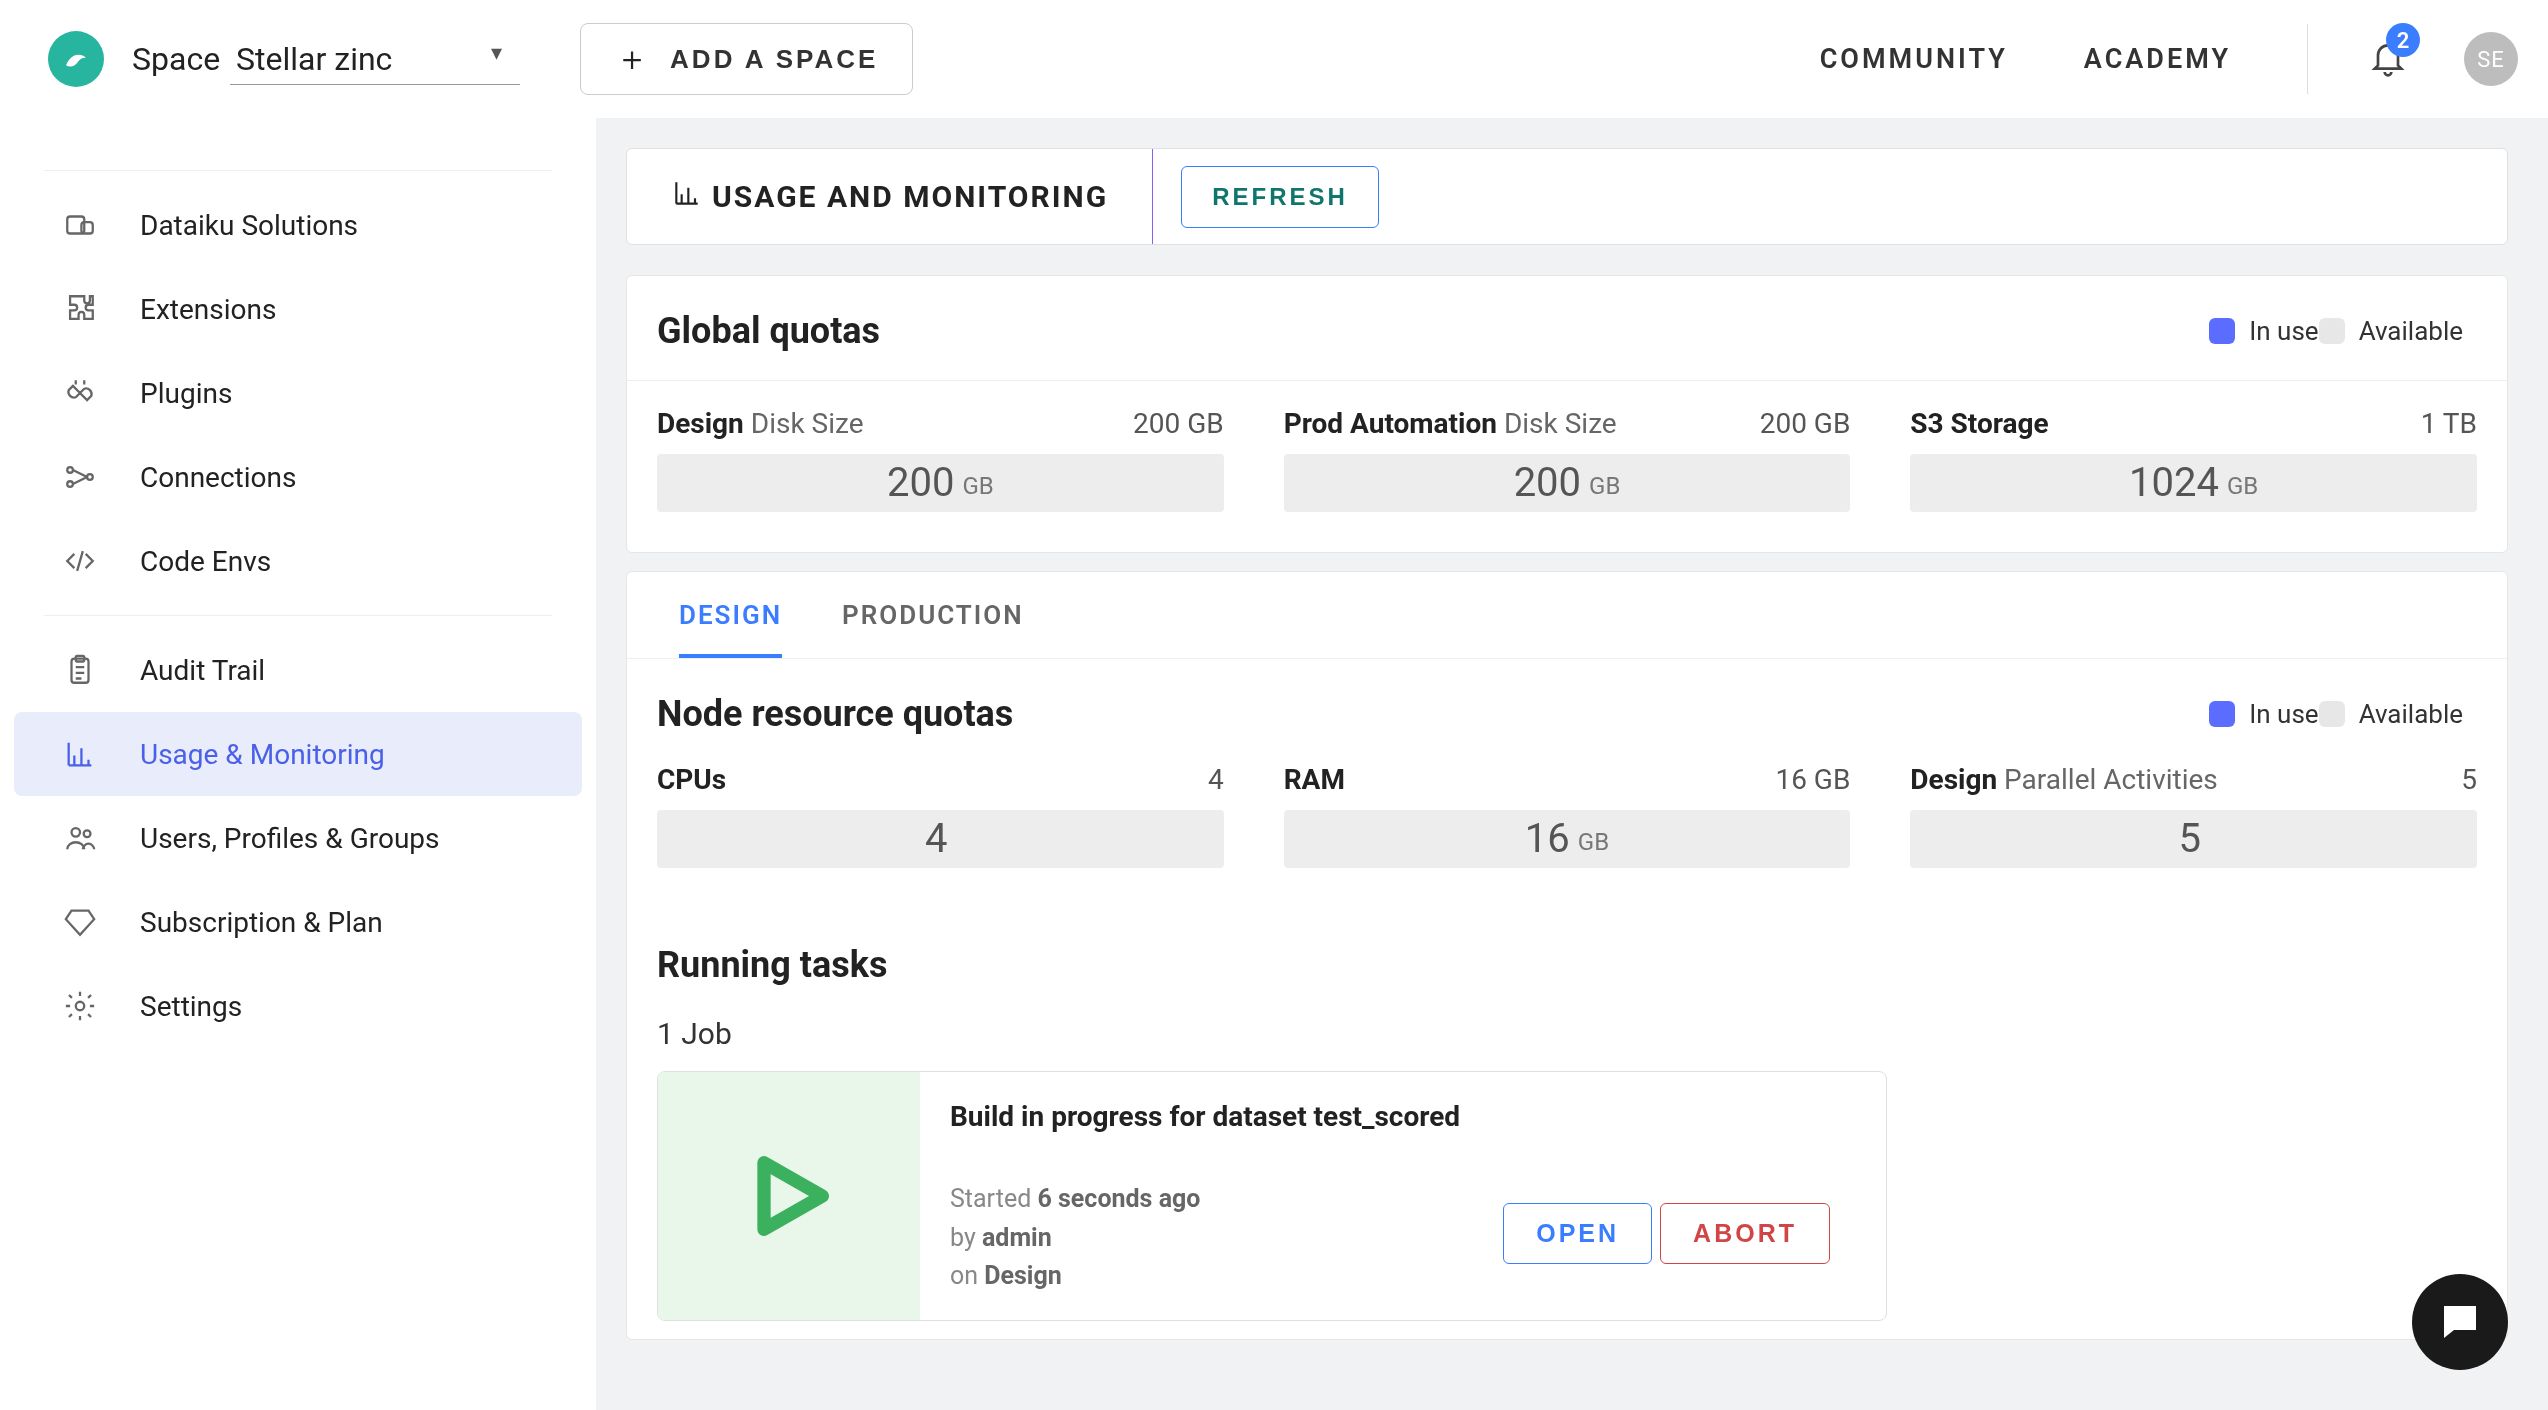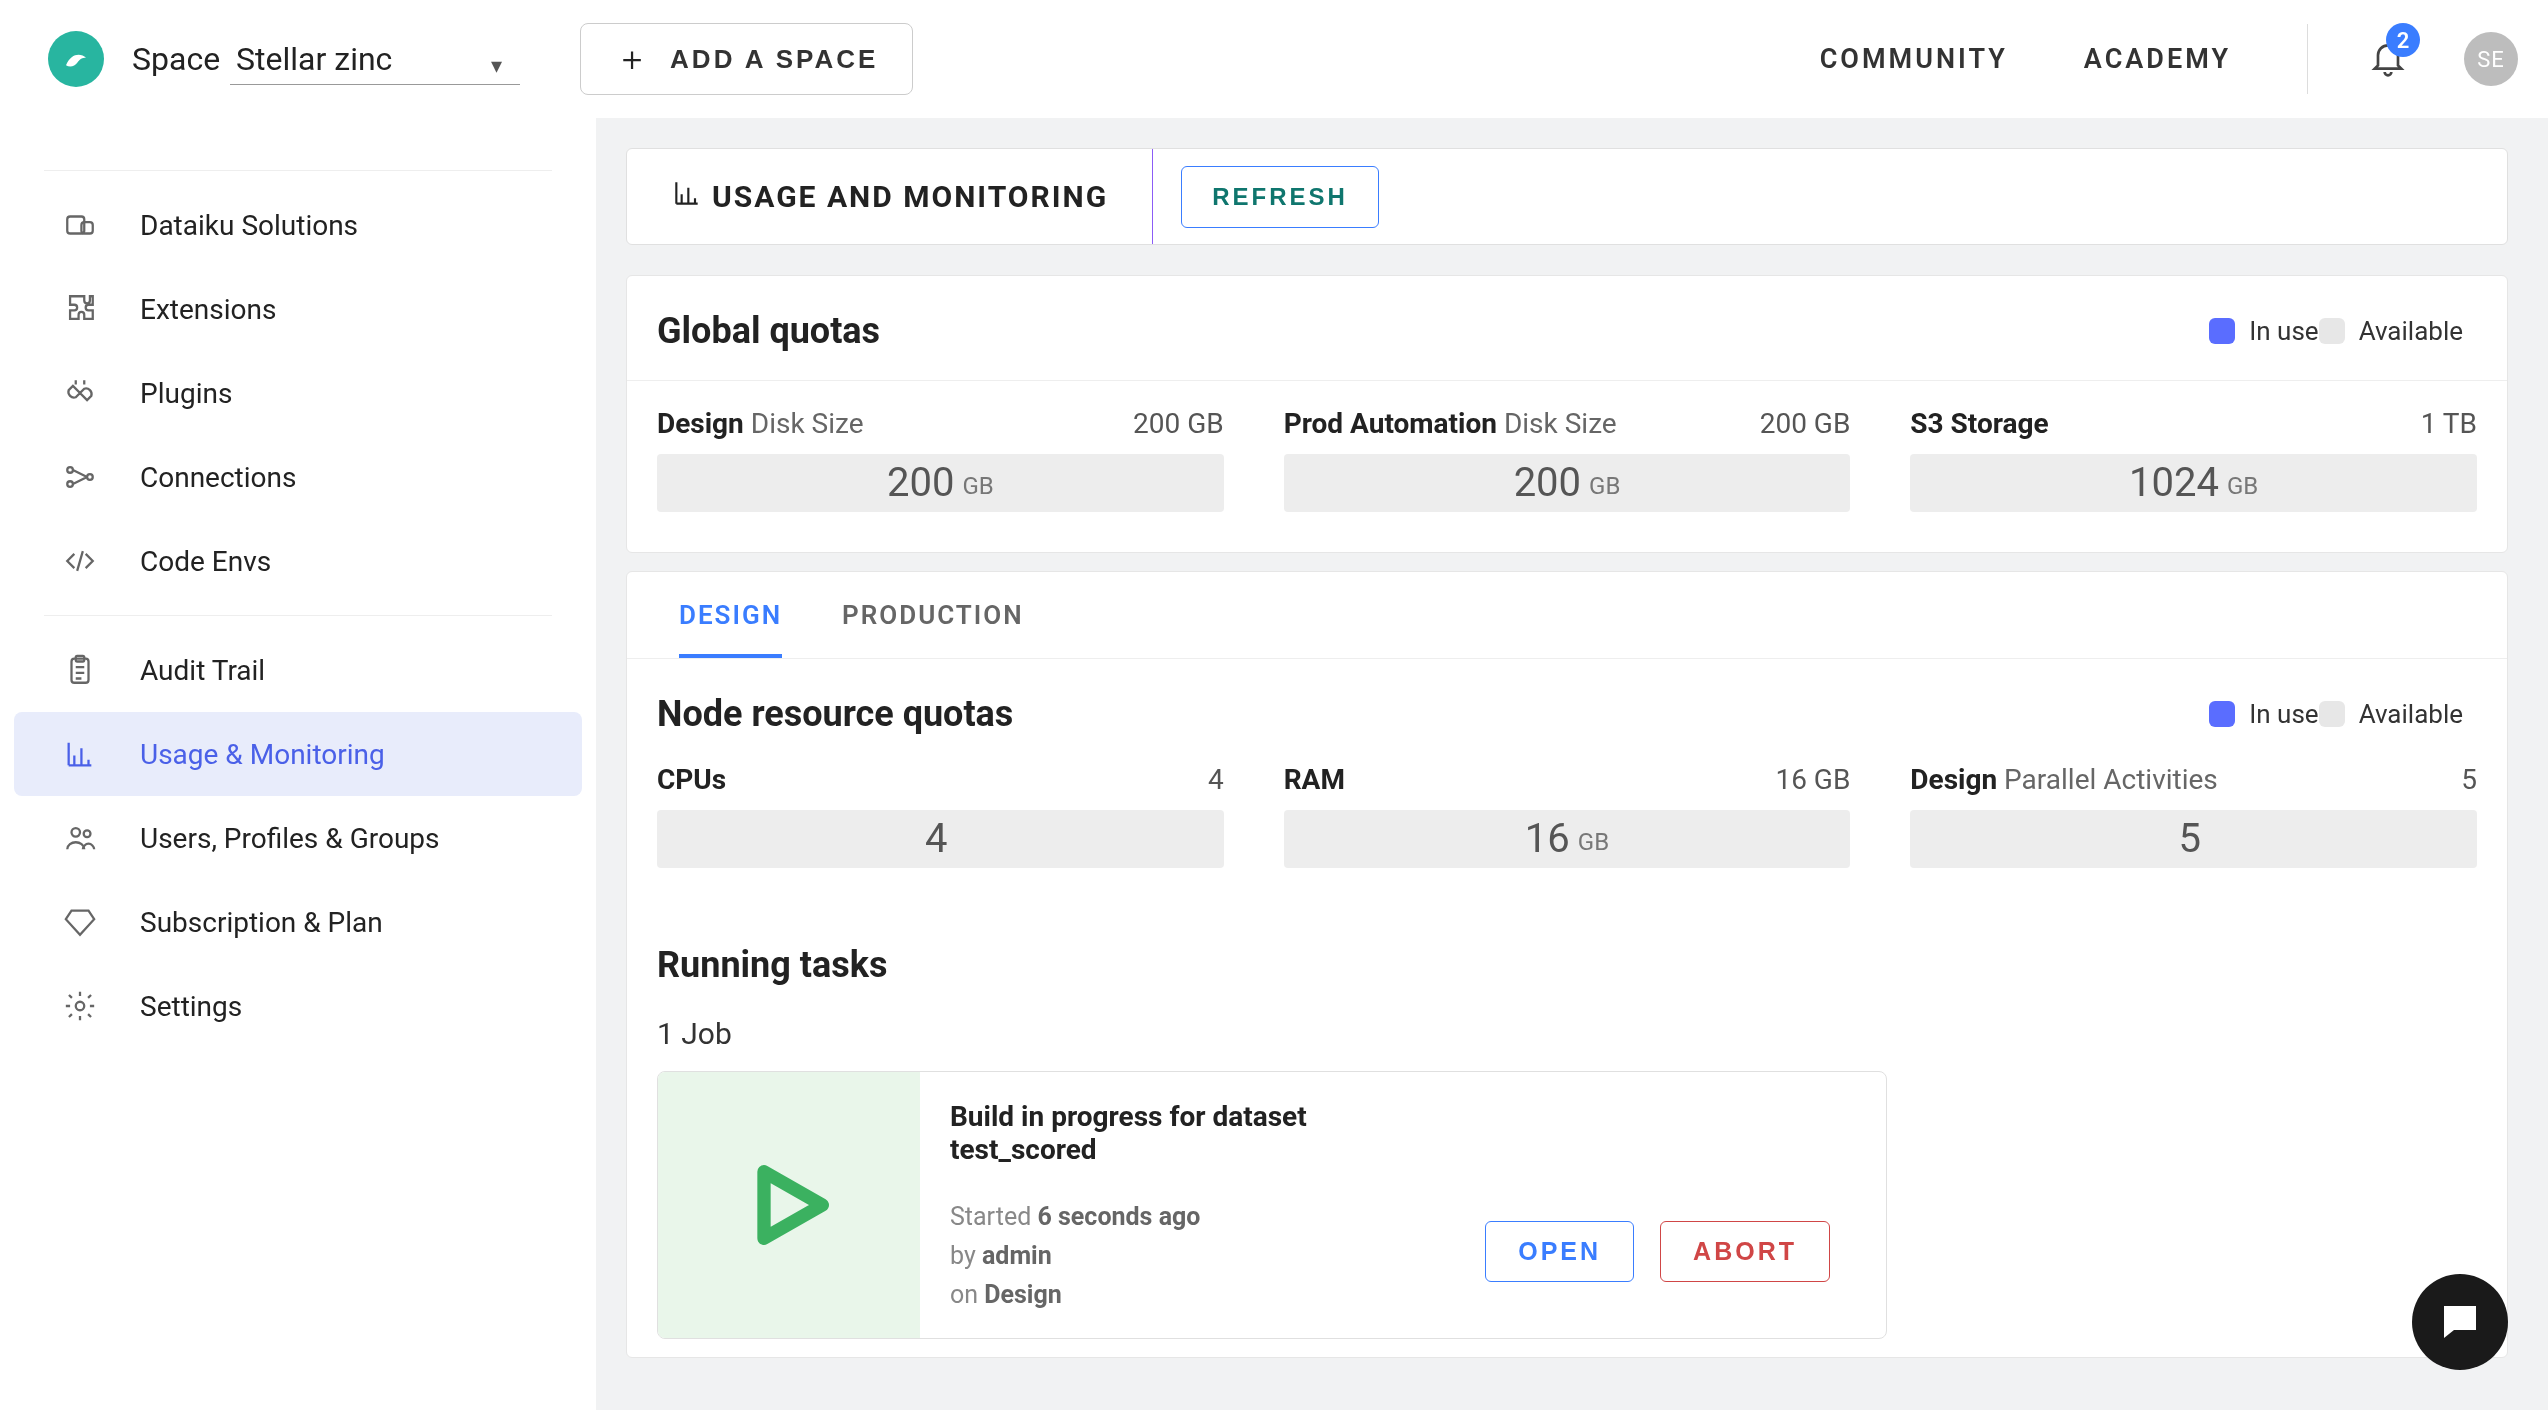--- a/index.html
+++ b/index.html
@@ -4,21 +4,21 @@
 <style>
   * { box-sizing: border-box; margin: 0; padding: 0; }
   html, body { width: 2548px; height: 1410px; font-family: -apple-system, BlinkMacSystemFont, "Segoe UI", Roboto, "Helvetica Neue", Arial, sans-serif; color: #222; }
   body { display: flex; flex-direction: column; background: #fff; }
 
   
   .topbar { height: 118px; display: flex; align-items: center; padding: 0 30px 0 48px; border-bottom: 0; }
   .brand-logo { width: 56px; height: 56px; border-radius: 50%; background: #28b5a0; display:flex; align-items:center; justify-content:center; }
   .brand-logo svg { width: 30px; height: 30px; fill:#fff; }
   .space-label { font-size: 32px; color:#222; margin-left: 28px; margin-right: 10px; }
-  .space-dropdown { display:flex; align-items:flex-end; border-bottom: 1px solid #999; padding: 6px 18px 6px 6px; min-width: 290px; justify-content: space-between; }
+  .space-dropdown { display:flex; align-items:flex-start; border-bottom: 1px solid #999; padding: 6px 18px 6px 6px; min-width: 290px; justify-content: space-between; }
   .space-dropdown .val { font-size: 32px; color:#222; }
   .space-dropdown .caret { font-size:22px; color:#555; }
   .add-space-btn { margin-left: 60px; height: 72px; border:1px solid #ccc; border-radius:8px; background:#fff; display:flex; align-items:center; gap:18px; padding: 0 34px; font-size:26px; letter-spacing:3px; font-weight:600; color:#333; cursor:pointer; }
   .add-space-btn .plus { font-size:34px; font-weight:400; color:#222; }
   .topbar-spacer { flex:1; }
   .nav-link { font-size:27px; letter-spacing:3px; font-weight:600; color:#333; margin: 0 38px; cursor:pointer; }
   .divider-v { width:1px; height:70px; background:#ddd; margin: 0 28px 0 38px; }
   .bell-wrap { position:relative; margin: 0 32px; cursor:pointer; }
   .bell-wrap svg { width:40px; height:40px; stroke:#444; fill:none; stroke-width:1.6; }
   .badge { position:absolute; top:-14px; right:-12px; background:#3a7dff; color:#fff; min-width:34px; height:34px; border-radius:17px; display:flex; align-items:center; justify-content:center; font-size:22px; font-weight:600; }
@@ -66,21 +66,21 @@
   .running-title { font-size:36px; font-weight:700; padding: 36px 30px 10px 30px; }
   .jobs-count { font-size:30px; color:#333; padding: 20px 30px 10px 30px; }
 
   .task-card { display:flex; border:1px solid #e0e0e0; border-radius:8px; margin: 10px 620px 18px 30px; overflow:hidden; min-height:250px; }
   .task-icon { width:262px; background:#e9f6ea; display:flex; align-items:center; justify-content:center; }
   .task-icon svg { width:100px; height:100px; stroke:#3bb160; fill:none; stroke-width:3.2; stroke-linejoin:round; stroke-linecap:round; }
   .task-body { flex:1; padding: 28px 30px 24px 30px; display:flex; flex-direction:column;gap:32px; }
   .task-title { font-size:28px; font-weight:700; color:#222; }
   .task-meta { margin-top:auto; font-size:25px; color:#888; line-height:1.55; }
   .task-meta .strong { font-weight:700; color:#666; }
-  .task-actions { display:flex; gap:26px; padding: 0 30px 30px 0; align-self:flex-end; }
+  .task-actions { display:flex; gap:8px; padding: 0 30px 30px 0; align-self:flex-end; }
   .task-card .right { display:flex; flex-direction:column; justify-content:flex-end; padding: 0 26px 26px 0; }
   .btn-outline { border-radius:6px; padding:15px 32px; font-size:25px; letter-spacing:3px; font-weight:600; background:#fff; cursor:pointer; }
   .btn-open { color:#3a7dff; border:1px solid #3a7dff; }
   .btn-abort { color:#d04646; border:1px solid #d04646; }
 
   .chat-fab { position:fixed; right:40px; bottom:40px; width:96px; height:96px; border-radius:50%; background:#1a1a1a; display:flex; align-items:center; justify-content:center; cursor:pointer; }
   .chat-fab svg { width:48px; height:48px; fill:#fff; }
 </style>
 </head>
 <body>

